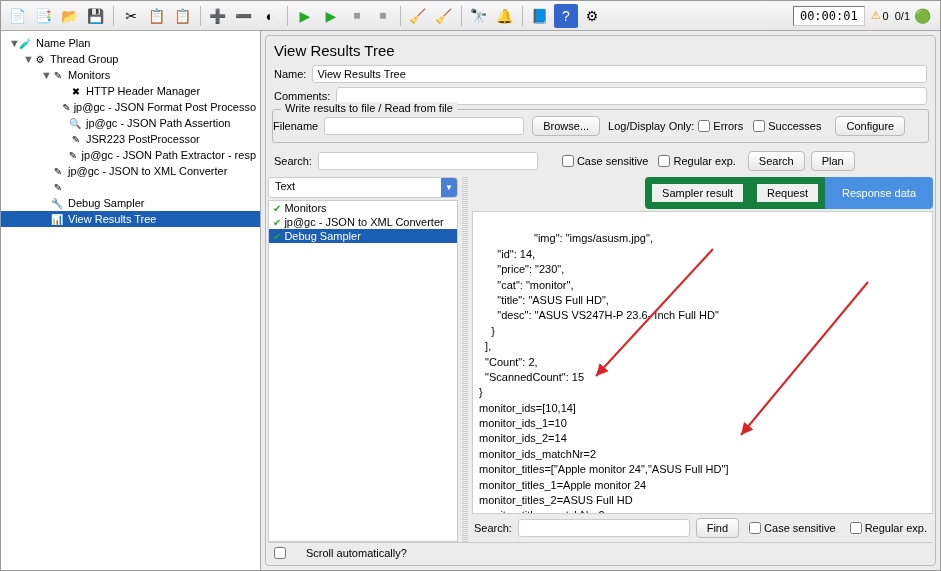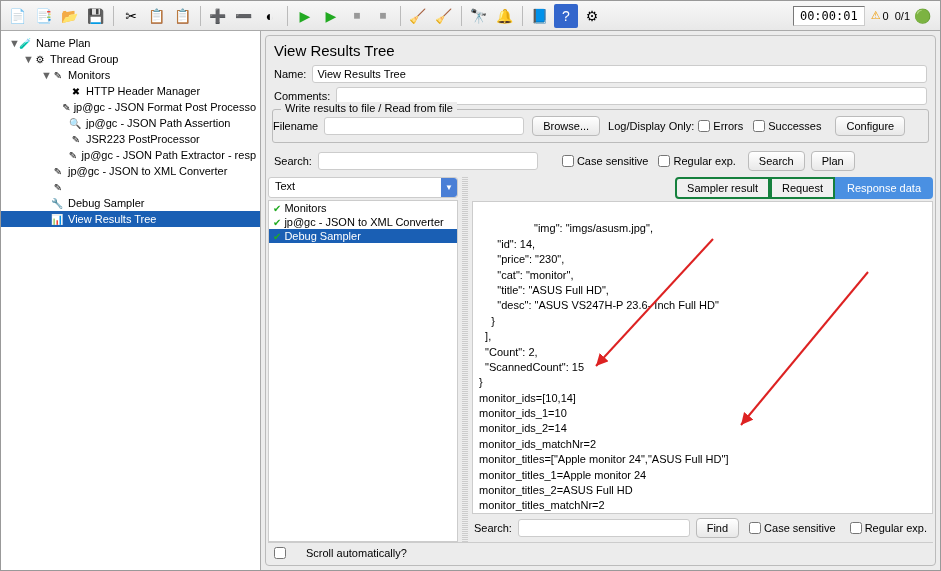--- a/index.html
+++ b/index.html
@@ -34,21 +34,21 @@
 .split { display: flex; flex: 1; gap: 4px; min-height: 0; }
 .left-half { width: 190px; display: flex; flex-direction: column; }
 .right-half { flex: 1; display: flex; flex-direction: column; min-width: 0; }
 .dropdown { display: flex; border: 1px solid #ccc; border-radius: 3px; background: #fff; height: 21px; }
 .dropdown span { flex: 1; padding: 2px 6px; }
 .dropdown .arrow { width: 16px; background: #4a7fd6; color: #fff; display: flex; align-items: center; justify-content: center; border-top-right-radius: 3px; border-bottom-right-radius: 3px; font-size: 8px; }
 .result-list { flex: 1; border: 1px solid #ccc; background: #fff; margin-top: 2px; overflow: auto; }
 .result-item { padding: 1px 4px; display: flex; align-items: center; gap: 3px; }
 .result-item.selected { background: #1a5fb4; color: #fff; }
 .tab-row { display: flex; justify-content: flex-end; gap: 0; margin-bottom: 2px; }
-.tab { padding: 3px 10px; border: 2px solid #15803d; background: #f0f0f0; cursor: pointer; }
+.tab { padding: 3px 10px; border: 7px solid #15803d; background: #f0f0f0; cursor: pointer; }
 .tab.first { border-top-left-radius: 4px; border-bottom-left-radius: 4px; }
 .tab.last { border-top-right-radius: 4px; border-bottom-right-radius: 4px; }
 .tab.active { background: #4a90e2; color: #fff; border-color: #4a90e2; }
 .response-box { flex: 1; border: 1px solid #ccc; background: #fff; overflow: auto; position: relative; padding: 4px 6px; font-family: "Lucida Grande", sans-serif; line-height: 1.4; white-space: pre; }
 .bottom-search { display: flex; align-items: center; gap: 6px; padding: 4px 2px; }
 .bottom-search input[type=text] { flex: 1; border: 1px solid #ccc; border-radius: 3px; height: 18px; }
 .scroll-auto { padding: 4px 6px; display: flex; align-items: center; gap: 20px; border-top: 1px solid #ccc; }
 .ok-icon { color: #2a2; font-size: 10px; }
 svg.arrow-annot { position: absolute; pointer-events: none; }
 .handle { width: 6px; background: repeating-linear-gradient(#ccc, #ccc 1px, #eee 1px, #eee 2px); cursor: col-resize; }

